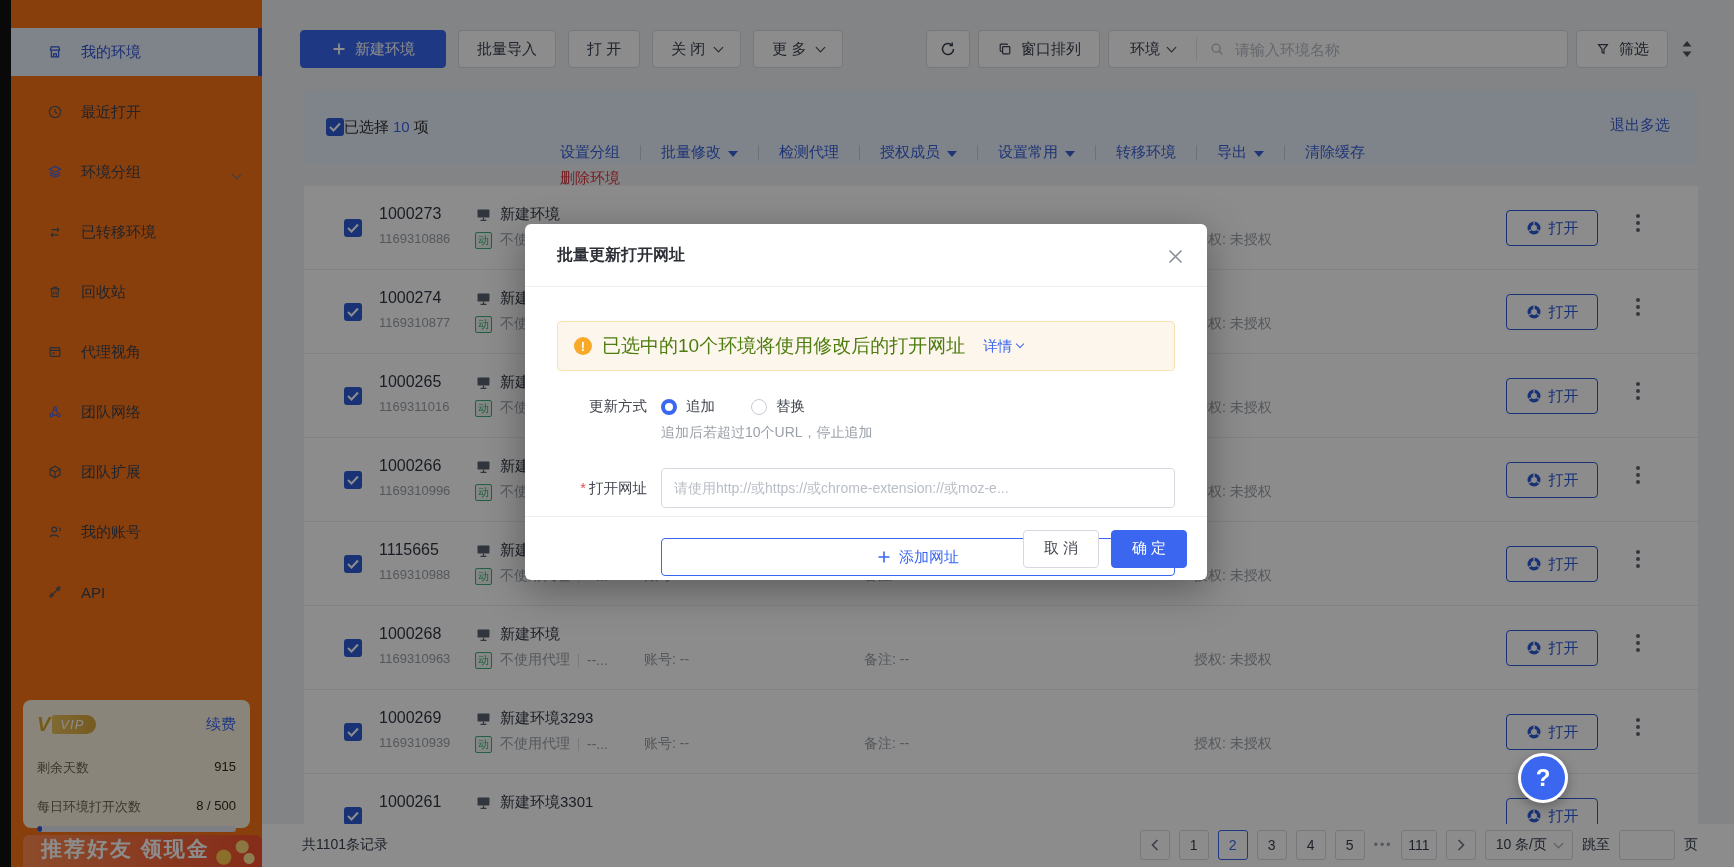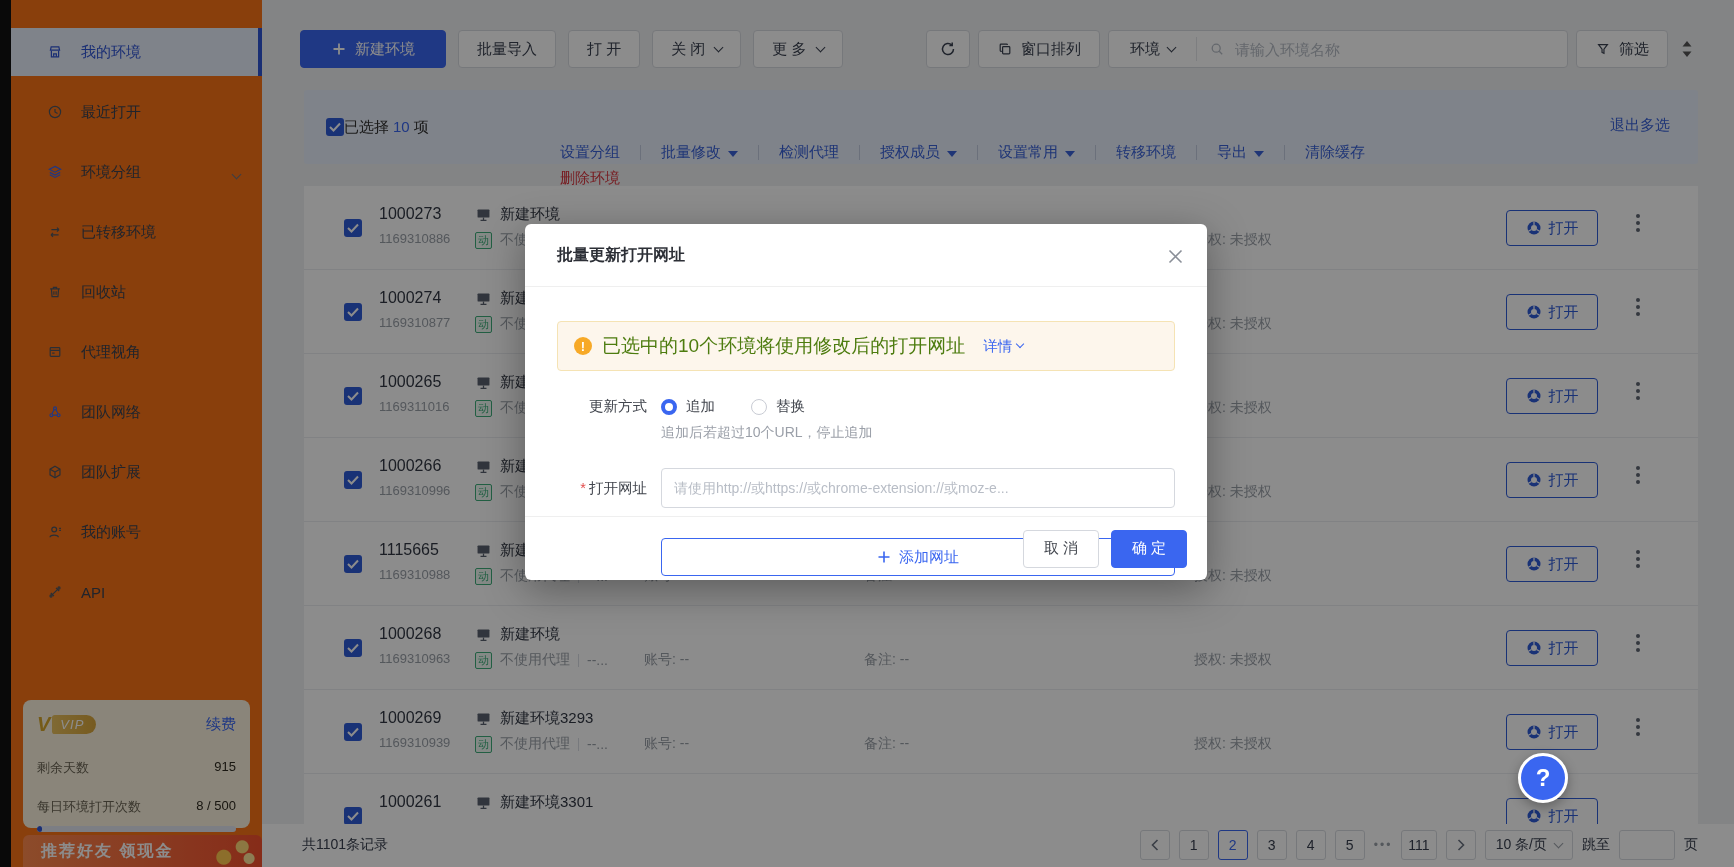--- a/index.html
+++ b/index.html
@@ -21,21 +21,21 @@
   .vip-card{position:absolute;left:12px;top:700px;width:227px;height:128px;background:#fbf3df;border-radius:8px;padding:10px 14px 8px;}
   .vip-head{display:flex;align-items:center;justify-content:space-between;height:28px;}
   .vip-logo{display:flex;align-items:center;gap:2px;}
   .vip-v{font-weight:bold;font-style:italic;font-size:20px;color:#d6a62c;}
   .vip-pill{background:linear-gradient(90deg,#e8c05e,#d8a53a);color:#fff;font-weight:normal;font-style:italic;font-size:13px;padding:2px 12px 2px 8px;border-radius:3px 10px 10px 3px;letter-spacing:1px;}
   .vip-renew{color:#3a66f0;font-size:15px;cursor:pointer;}
   .vip-row{display:flex;justify-content:space-between;font-size:13px;color:#6b6454;margin-top:21px;}
   .vip-row b{color:#2f2a20;font-weight:normal;}
   .vip-progress{margin-top:10px;height:6px;border-radius:3px;background:#e2e6f0;position:relative;overflow:hidden;}
   .vip-progress .fill{position:absolute;left:0;top:0;bottom:0;width:5px;border-radius:3px;background:#2f55d4;}
-  .side-banner{position:absolute;left:12px;top:835px;width:239px;height:32px;border-radius:6px 6px 0 0;background:linear-gradient(90deg,#ff8a4e,#f4502e);display:flex;align-items:center;padding-left:18px;color:#fff;font-size:16px;font-weight:bold;letter-spacing:2px;overflow:hidden;}
+  .side-banner{position:absolute;left:12px;top:835px;width:239px;height:32px;border-radius:6px 6px 0 0;background:linear-gradient(90deg,#ff8a4e,#f4502e);display:flex;align-items:flex-start;padding-left:18px;color:#fff;font-size:21px;font-weight:bold;letter-spacing:2px;overflow:hidden;}
   .coins{position:absolute;right:6px;top:4px;width:46px;height:26px;background:radial-gradient(circle at 70% 30%,#ffd978 0 6px,transparent 7px),radial-gradient(circle at 30% 70%,#ffc94f 0 7px,transparent 8px),radial-gradient(circle at 85% 75%,#ffe49a 0 5px,transparent 6px);}
 
   
   .main{position:absolute;left:251px;top:0;right:0;bottom:0;}
 
   .toolbar-left{position:absolute;left:38px;top:30px;display:flex;gap:12px;}
   .toolbar-right{position:absolute;right:36px;top:30px;display:flex;gap:8px;align-items:center;}
   .tbtn{height:38px;background:#fff;border:1px solid #d8dbe0;border-radius:4px;color:#3a4150;font-size:15px;display:flex;align-items:center;justify-content:center;gap:8px;padding:0 18px;cursor:pointer;}
   .tbtn.primary{background:#3a66f0;border-color:#3a66f0;color:#fff;width:146px;}
   .tbtn .chev{margin-left:2px;}

